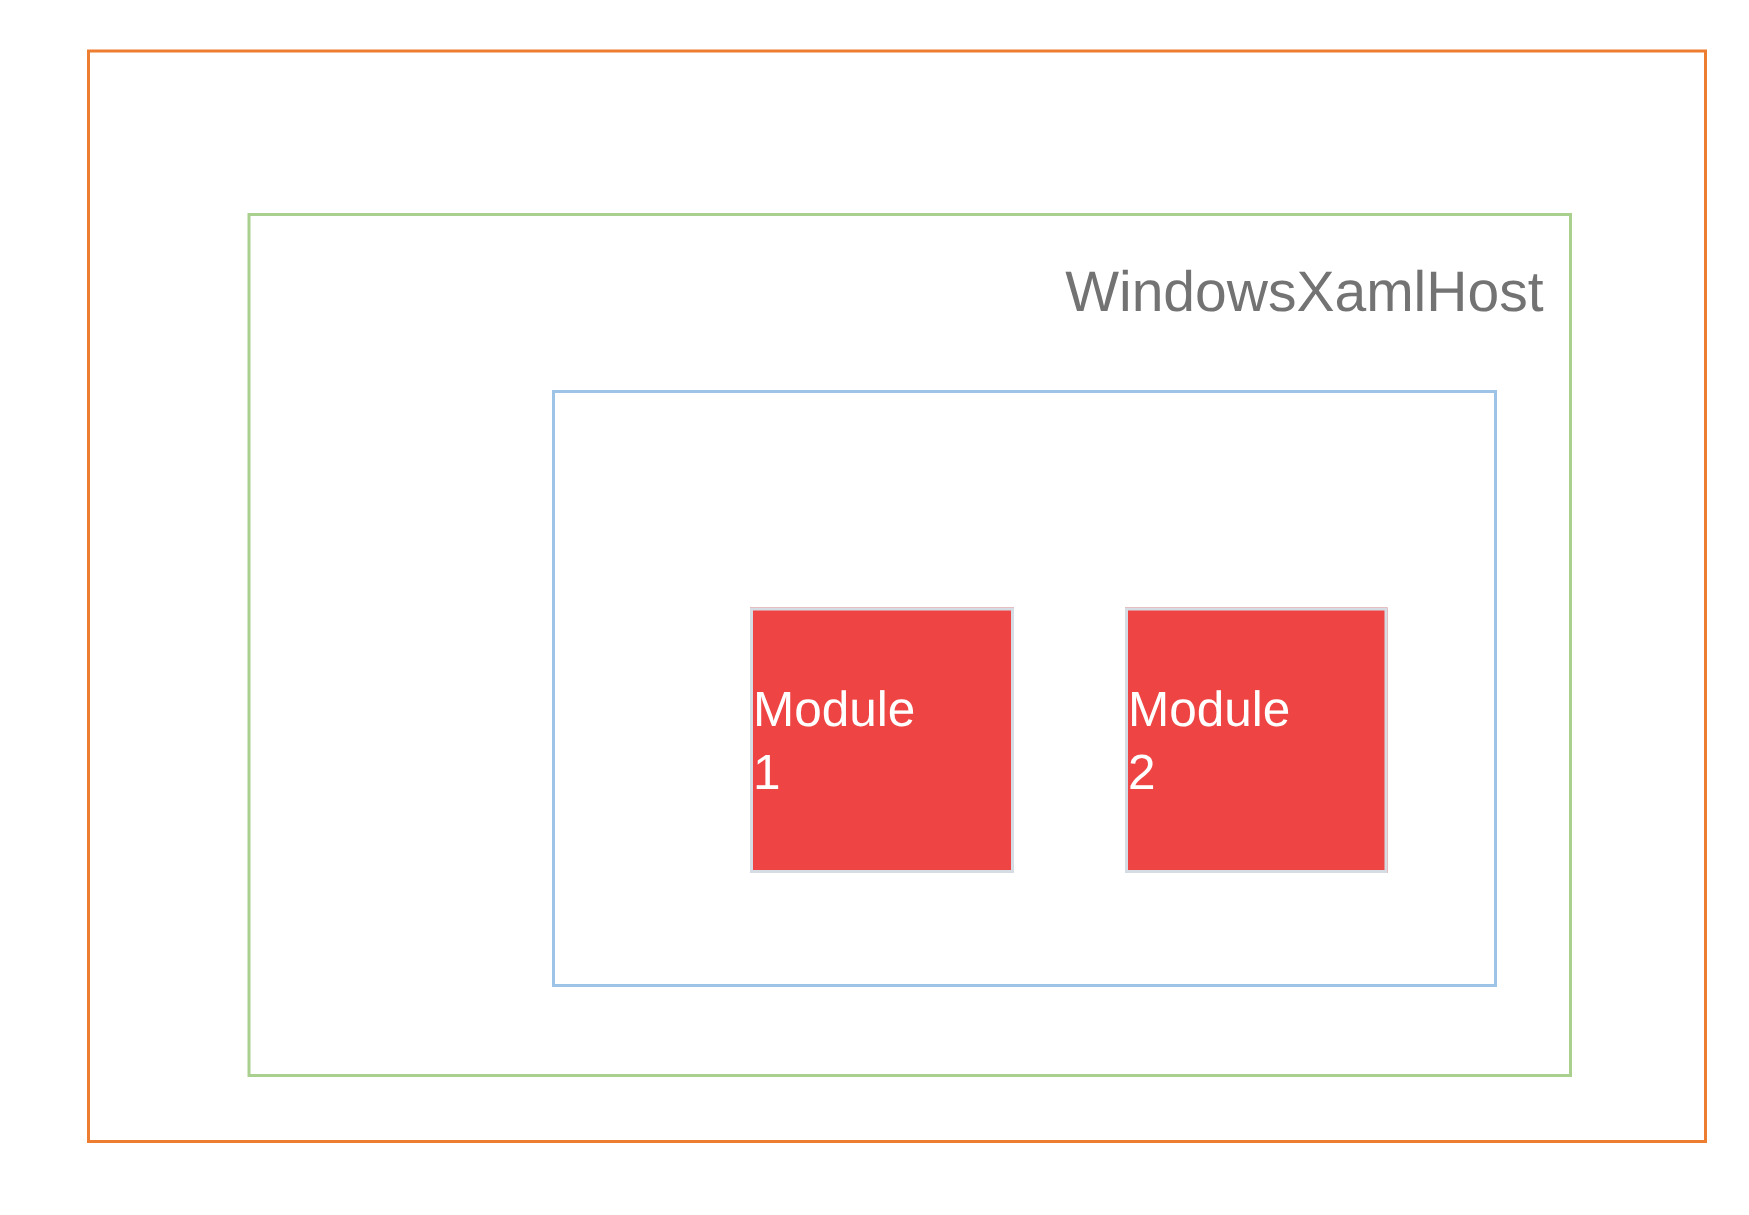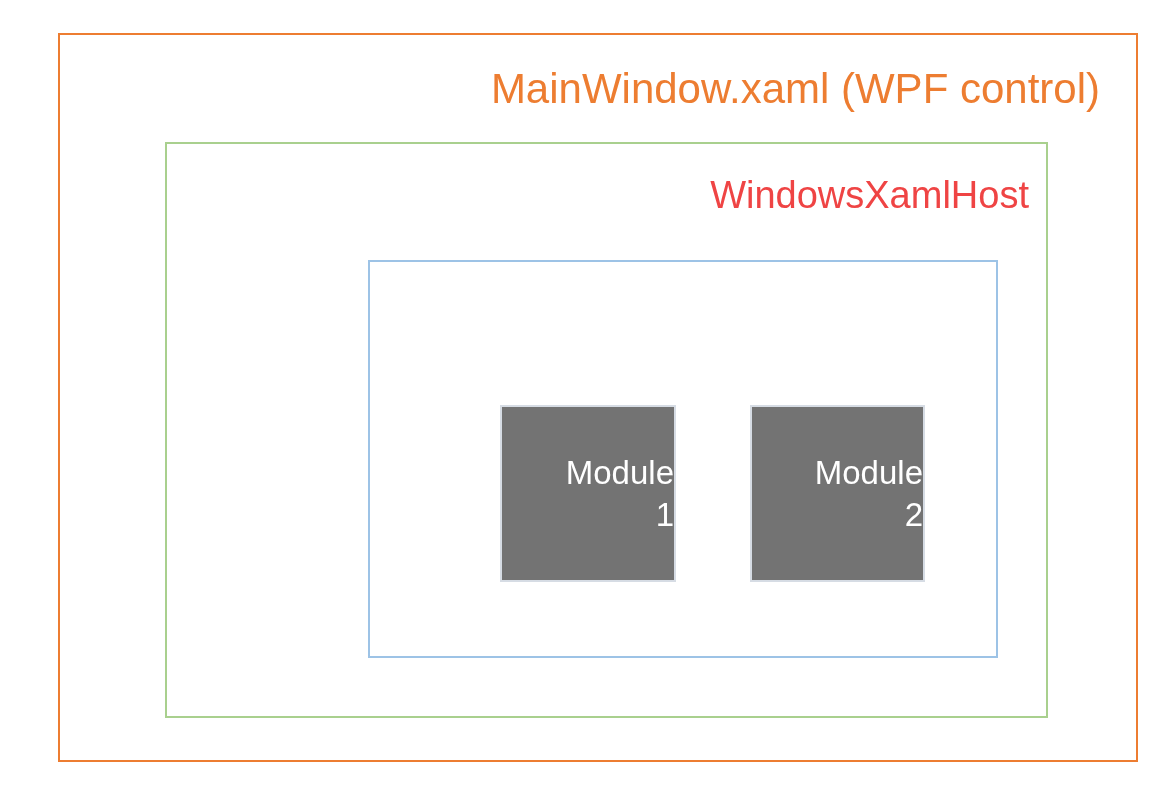--- a/index.html
+++ b/index.html
@@ -72,41 +72,41 @@
     width: 1042px;
     font-size: 42px;
     color: #ED7D31;
   }
 
   .label-middle {
     left: 165px;
     top: 175px;
     width: 864px;
     font-size: 38px;
-    color: #ef4444;
+    color: #737373;
   }
 
   .label-inner {
     left: 368px;
     top: 303px;
     width: 611px;
     font-size: 36px;
     color: #4472C4;
   }
 
   
   .module {
     position: absolute;
     box-sizing: border-box;
-    background: #737373;
+    background: #ef4444;
     border: 2px solid #D6DCE4;
     color: #ffffff;
     display: flex;
     flex-direction: column;
-    align-items: flex-end;
+    align-items: flex-start;
     justify-content: center;
     font-size: 33px;
     line-height: 1.25;
     text-align: center;
   }
 
   .module-1 {
     left: 500px;
     top: 405px;
     width: 176px;
@@ -122,21 +122,20 @@
 
   .module-line { display: block; }
 </style>
 </head>
 <body>
 
 <div id="canvas">
 
   <div class="box-outer"></div>
 
-  <div class="label label-outer">MainWindow.xaml (WPF control)</div>
 
   <div class="box-middle"></div>
 
   <div class="label label-middle">WindowsXamlHost</div>
 
   <div class="box-inner"></div>
 
 
   <div class="module module-1">
     <span class="module-line">Module</span>

